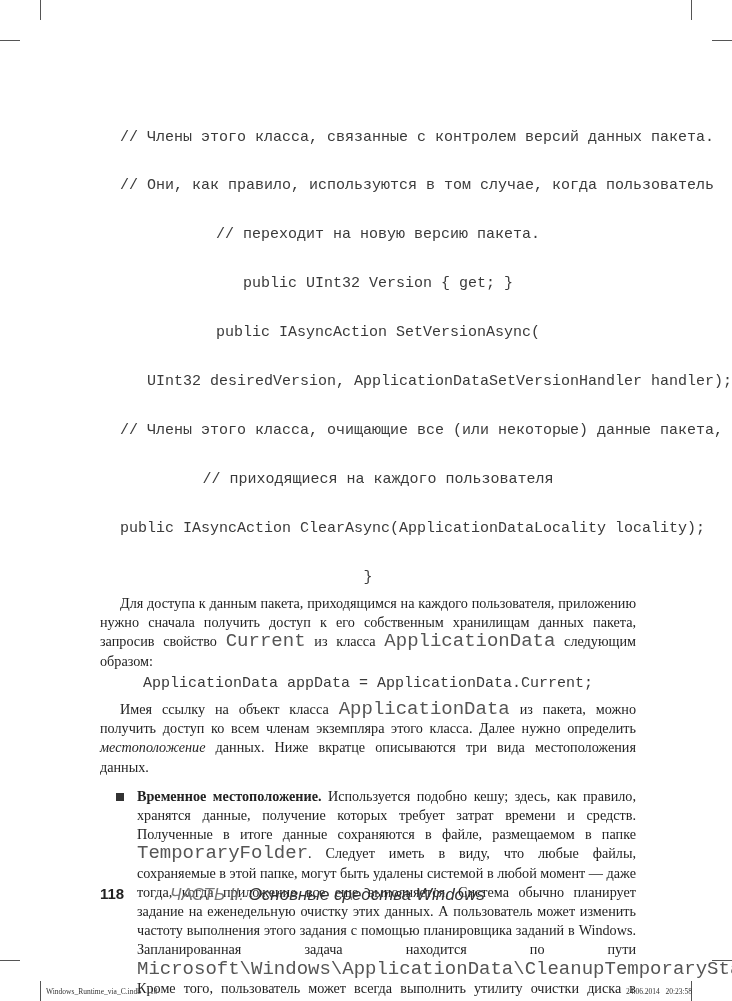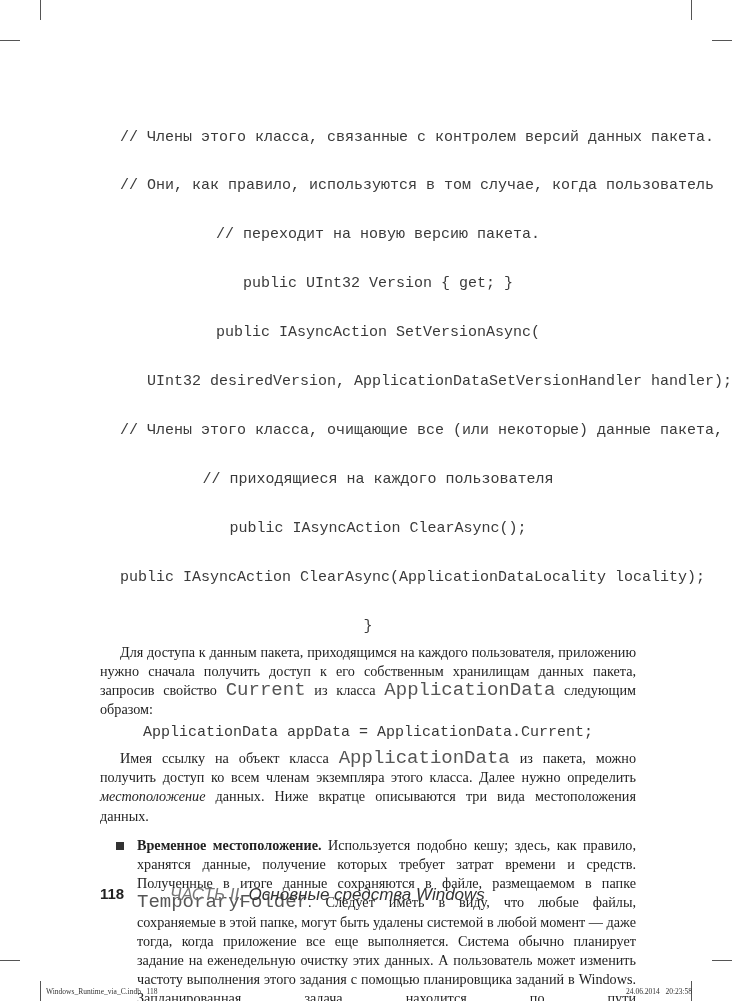--- a/index.html
+++ b/index.html
@@ -49,21 +49,20 @@
 <div class="page-content">
   <div class="code block">
     <div>// Члены этого класса, связанные с контролем версий данных пакета.</div>
     <div>// Они, как правило, используются в том случае, когда пользователь</div>
     <div>// переходит на новую версию пакета.</div>
     <div>public UInt32 Version { get; }</div>
     <div>public IAsyncAction SetVersionAsync(</div>
     <div>   UInt32 desiredVersion, ApplicationDataSetVersionHandler handler);</div>
     <div>// Члены этого класса, очищающие все (или некоторые) данные пакета,</div>
     <div>// приходящиеся на каждого пользователя</div>
-    <div>public IAsyncAction ClearAsync();</div>
     <div>public IAsyncAction ClearAsync(ApplicationDataLocality locality);</div>
   </div>
   <div class="code brace" style="margin-left:0;">}</div>
   <div class="gap-s"></div>
 
   <p class="para">
     <span>Для доступа к данным пакета, приходящимся на каждого пользователя, приложению нужно сначала получить доступ к его собственным хранилищам данных пакета, запросив свойство </span><span class="mono">Current</span><span> из класса </span><span class="mono">ApplicationData</span><span> следующим образом:</span>
   </p>
   <div class="gap-s" style="height:5px"></div>
   <div class="code">ApplicationData appData = ApplicationData.Current;</div>

